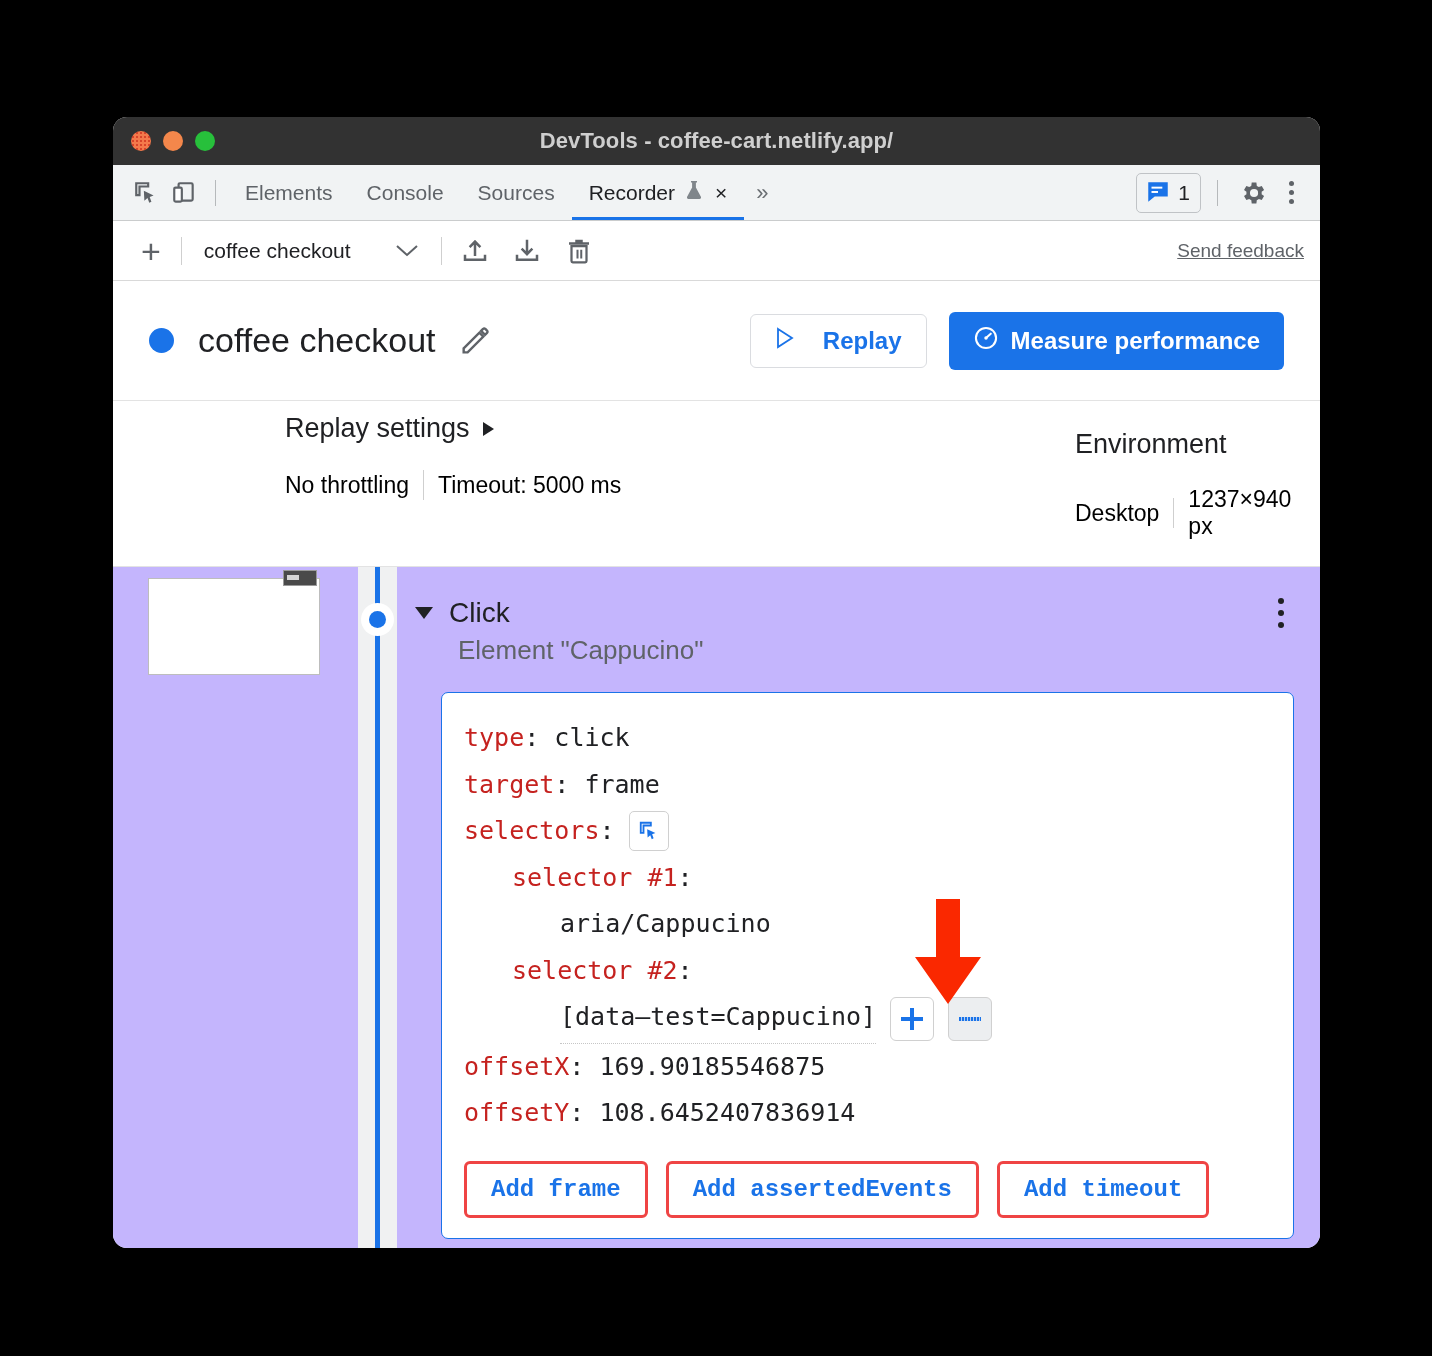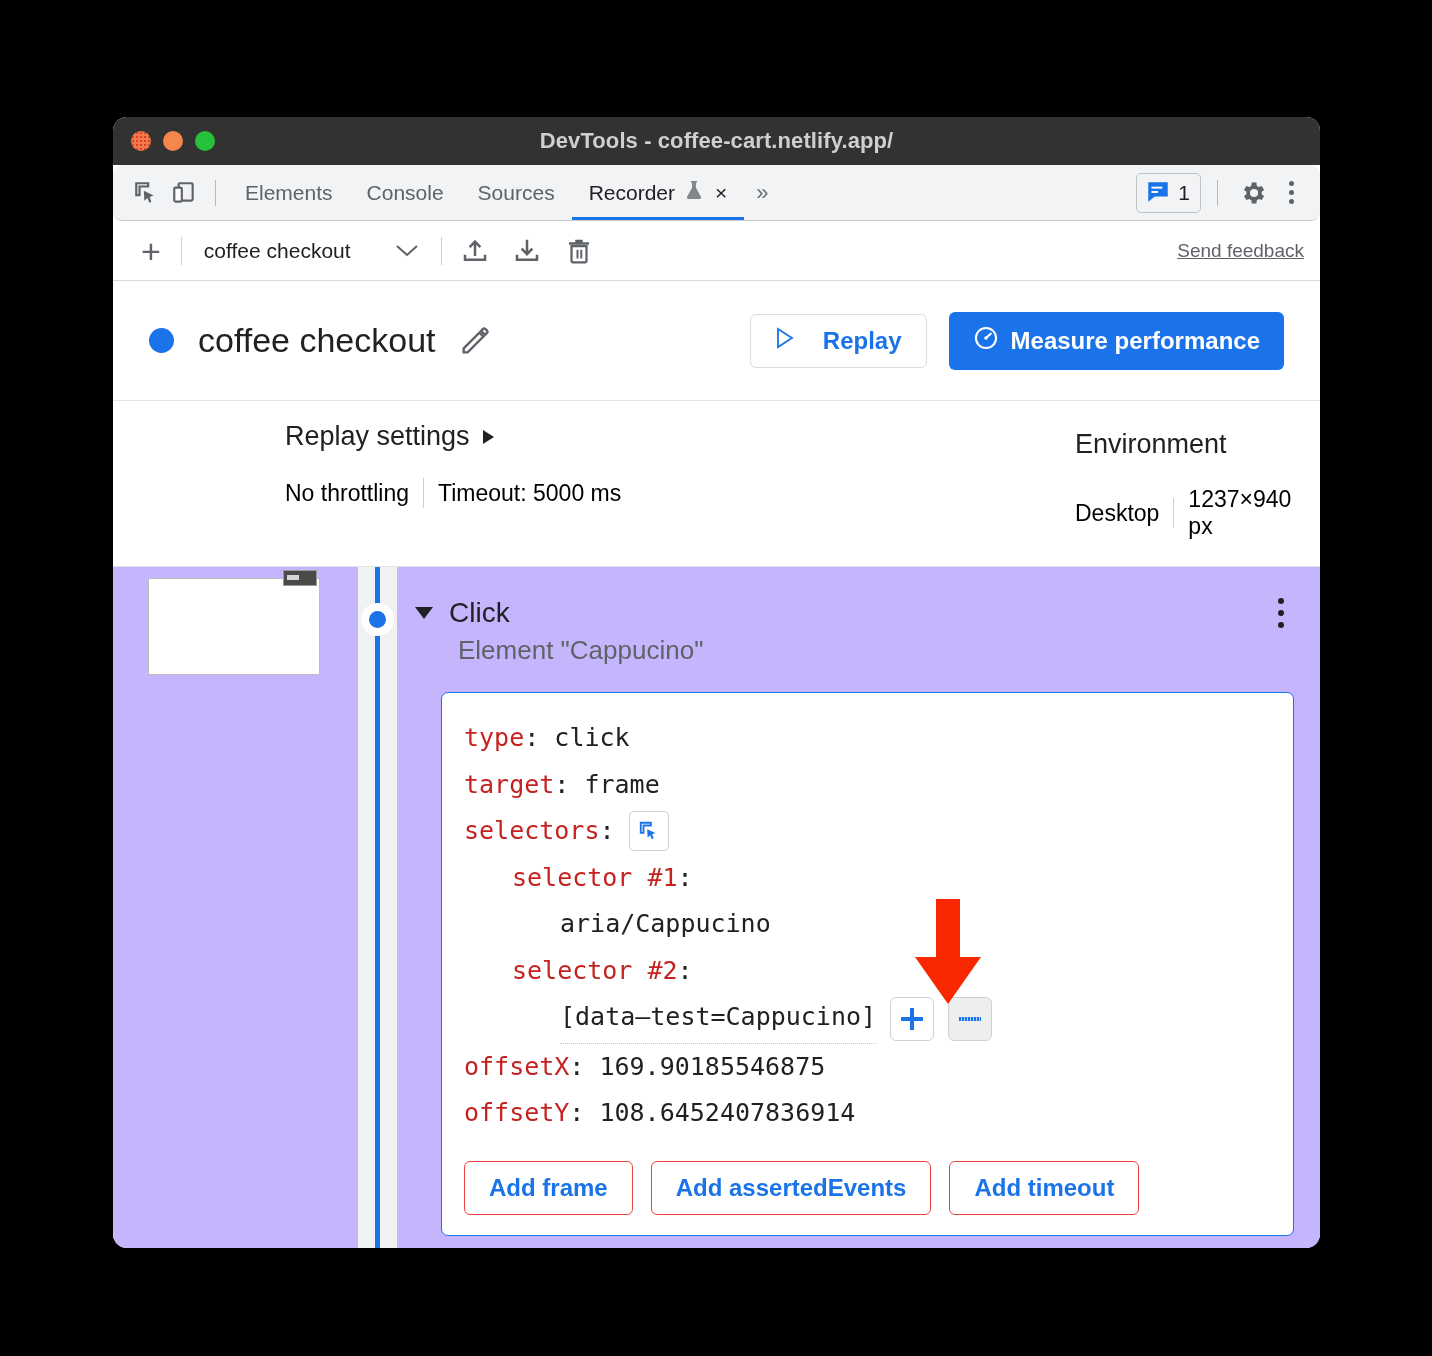--- a/index.html
+++ b/index.html
@@ -76,21 +76,20 @@
   
   .tabstrip {
     position: relative;
     height: 56px;
     background: #f1f3f4;
     border-bottom: 1px solid #cacccd;
     display: flex;
     align-items: center;
     padding: 0 14px;
     box-sizing: border-box;
-    border-radius: 9px;
   }
   .icon-btn {
     width: 38px;
     height: 38px;
     display: flex;
     align-items: center;
     justify-content: center;
     border-radius: 4px;
   }
   .vsep {
@@ -266,21 +265,21 @@
 
   
   .settings-row {
     height: 166px;
     background: #ffffff;
     border-bottom: 1px solid #e3e3e3;
     box-sizing: border-box;
     position: relative;
     padding: 30px 36px 0 36px;
   }
-  .col-replay { position: absolute; left: 172px; top: 20px; }
+  .col-replay { position: absolute; left: 172px; top: 12px; }
   .col-env { position: absolute; left: 962px; top: 28px; }
   .col-title {
     font-size: 27px;
     color: #202124;
     display: flex;
     align-items: center;
     gap: 13px;
   }
   .tri-right {
     width: 0; height: 0;
@@ -491,28 +490,28 @@
     background: #1a73e8;
     background-image: repeating-linear-gradient(90deg, #1a73e8 0 2px, #b8d0f2 2px 3px);
   }
 
   .add-row {
     display: flex;
     gap: 18px;
     margin-top: 24px;
   }
   .add-btn {
-    border: 1px solid #ef4444;
+    border: 3px solid #ef4444;
     border-radius: 6px;
     background: #ffffff;
     color: #1a73e8;
     font-size: 24px;
     font-weight: bold;
     padding: 12px 24px;
-    font-family: Liberation Sans, sans-serif;
+    font-family: Liberation Mono, monospace;
   }
 
   
   .red-arrow {
     position: absolute;
     left: 909px;
     top: 858px;
     width: 78px;
     height: 105px;
     pointer-events: none;

